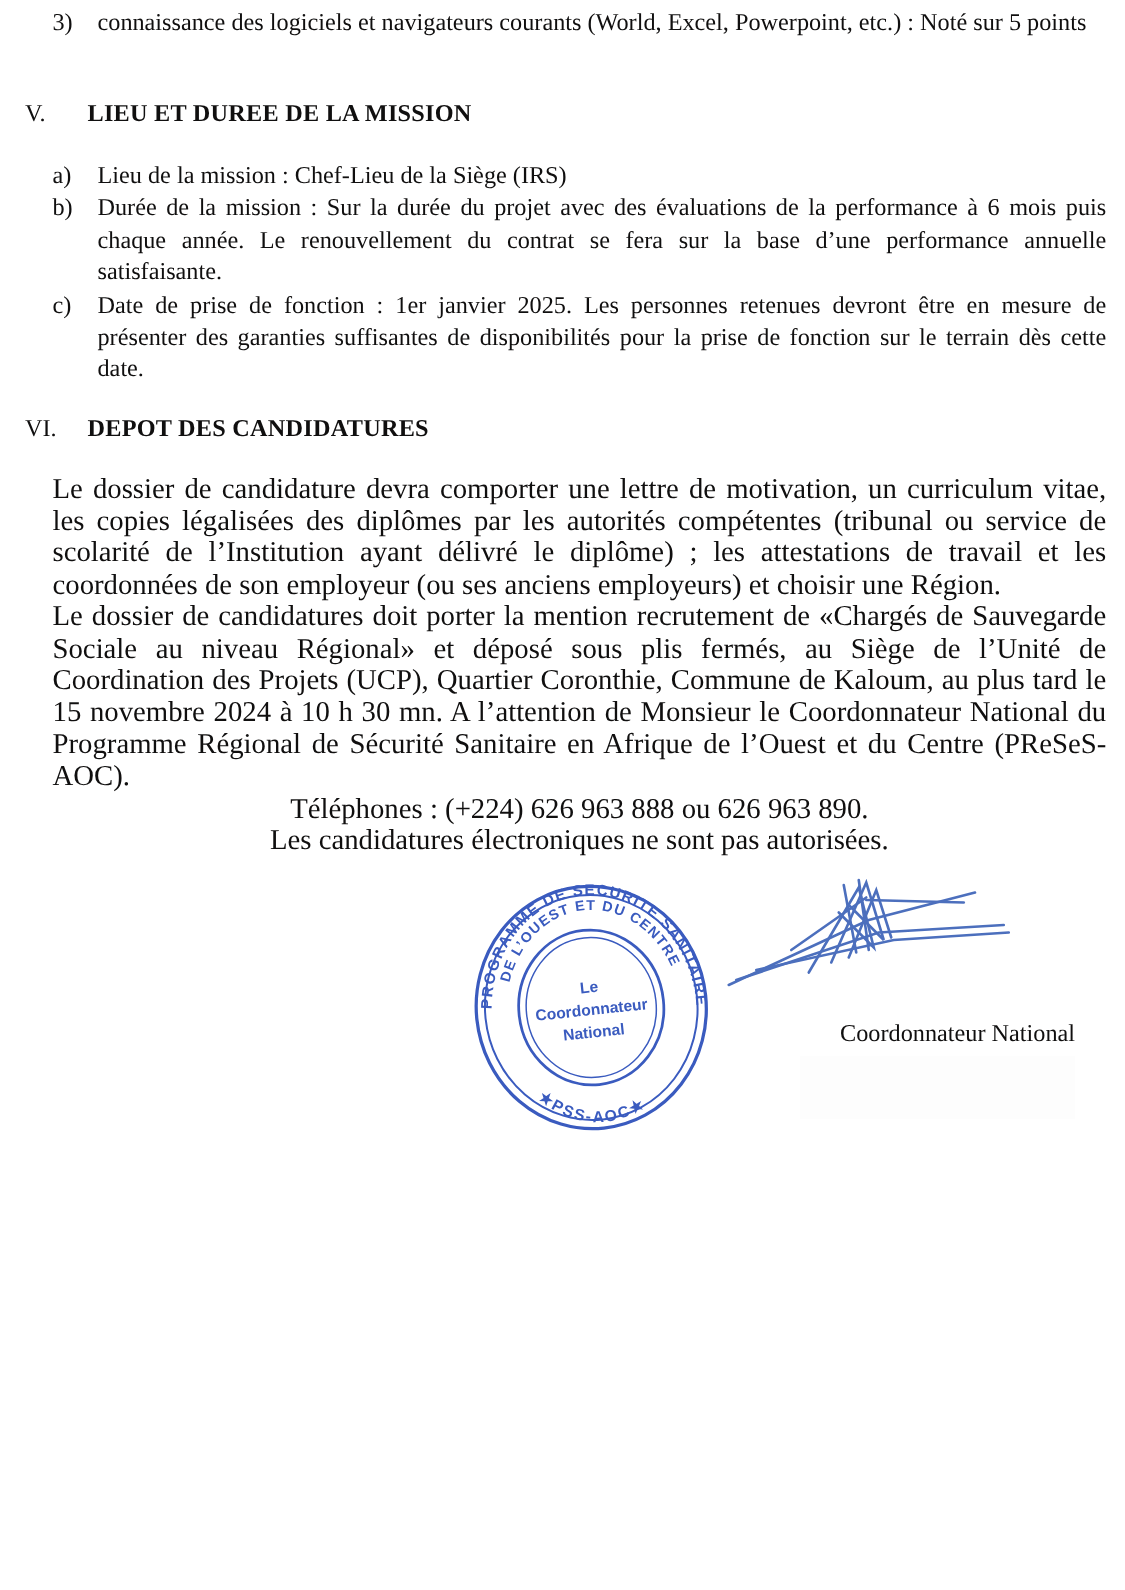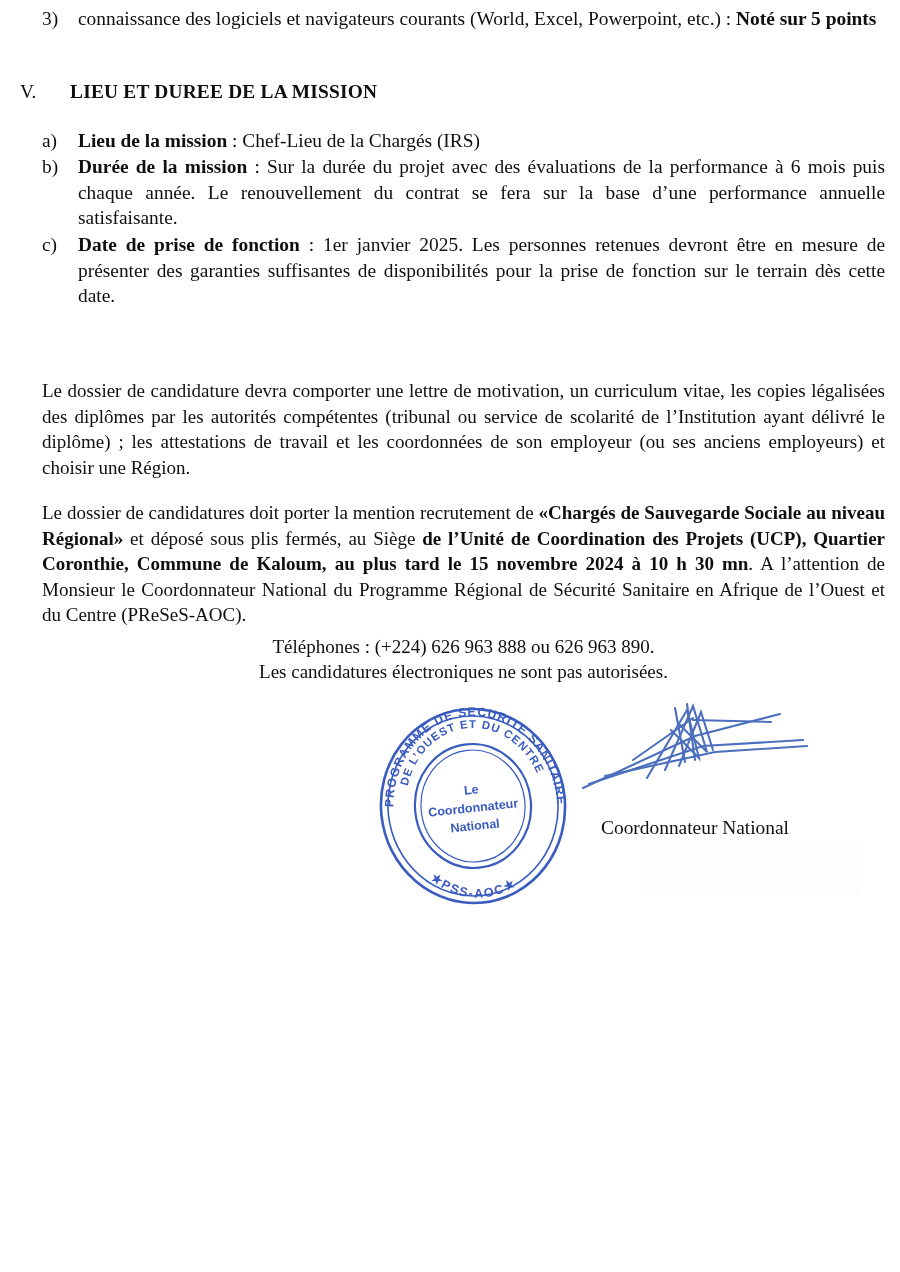--- a/index.html
+++ b/index.html
@@ -16,26 +16,26 @@
     font-family: "Liberation Serif", "DejaVu Serif", serif;
     color: #100f0f;
     overflow: hidden;
   }
 
   
   .para {
     position: absolute;
     text-align: justify;
     text-justify: inter-word;
-    font-size: 19px;
+    font-size: 23px;
     line-height: 25.6px;
   }
   .para.nojust { text-align: center; }
 
-  b, .b { font-weight: bold; }
+  b, .b { font-weight: normal; }
 
   
   .li {
     position: absolute;
     font-size: 19.4px;
     line-height: 25.6px;
   }
   .li .marker {
     position: absolute;
     left: 0;
@@ -106,21 +106,21 @@
     line-height: 24px;
     text-decoration: underline;
     text-underline-offset: 3px;
     white-space: nowrap;
   }
   .sig-title {
     position: absolute;
     left: 530px;
     top: 126px;
     width: 330px;
-    text-align: center;
+    text-align: right;
     font-size: 19.4px;
     line-height: 24px;
     white-space: nowrap;
   }
 
   .ghost {
     position: absolute;
     left: 640px;
     top: 155px;
     width: 220px;
@@ -141,42 +141,46 @@
   </div>
 
   <div class="heading" style="left:20px; top:80px; width:600px;">
     <span class="num">V.</span>
     <span class="htext">LIEU ET DUREE DE LA MISSION</span>
   </div>
 
   <div class="li" style="left:42px; top:128px; width:843px;">
     <span class="marker">a)</span>
     <div class="body nojust">
-      <b>Lieu de la mission</b><span> : Chef-Lieu de la Chargés (IRS)</span>
+      <b>Lieu de la mission</b><span> : Chef-Lieu de la Siège (IRS)</span>
     </div>
   </div>
 
   <div class="li" style="left:42px; top:154px; width:843px;">
     <span class="marker">b)</span>
     <div class="body">
       <b>Durée de la mission</b><span> : Sur la durée du projet avec des évaluations de la performance à 6 mois puis chaque année. Le renouvellement du contrat se fera sur la base d’une performance annuelle satisfaisante.</span>
     </div>
   </div>
 
   <div class="li" style="left:42px; top:232px; width:843px;">
     <span class="marker">c)</span>
     <div class="body">
       <b>Date de prise de fonction</b><span> : 1er janvier 2025. Les personnes retenues devront être en mesure de présenter des garanties suffisantes de disponibilités pour la prise de fonction sur le terrain dès cette date.</span>
     </div>
   </div>
 
+  <div class="heading" style="left:20px; top:332px; width:600px;">
+    <span class="num">VI.</span>
+    <span class="htext">DEPOT DES CANDIDATURES</span>
+  </div>
 
   <div class="para" style="left:42px; top:378px; width:843px;">Le dossier de candidature devra comporter une lettre de motivation, un curriculum vitae, les copies légalisées des diplômes par les autorités compétentes (tribunal ou service de scolarité de l’Institution ayant délivré le diplôme) ; les attestations de travail et les coordonnées de son employeur (ou ses anciens employeurs) et choisir une Région.</div>
 
-  <div class="para" style="left:42px; top:500px; width:843px;">
+  <div class="para" style="left:42px; top:480px; width:843px;">
     <span>Le dossier de candidatures doit porter la mention recrutement de </span><b>«Chargés de Sauvegarde Sociale au niveau Régional»</b><span> et déposé sous plis fermés, au Siège </span><b>de l’Unité de Coordination des Projets (UCP), Quartier Coronthie, Commune de Kaloum, au plus tard le 15 novembre 2024 à 10 h  30 mn</b><span>. A l’attention de Monsieur le Coordonnateur National du Programme Régional de Sécurité Sanitaire en Afrique de l’Ouest et du Centre (PReSeS-AOC).</span>
   </div>
 
   <div class="para nojust" style="left:42px; top:634px; width:843px;">Téléphones : (+224) 626 963 888 ou 626 963 890.</div>
 
   <div class="para nojust" style="left:42px; top:659px; width:843px; ">Les candidatures électroniques ne sont pas autorisées.</div>
 
   <div class="sig-area">
 
     <div class="ghost"></div>

